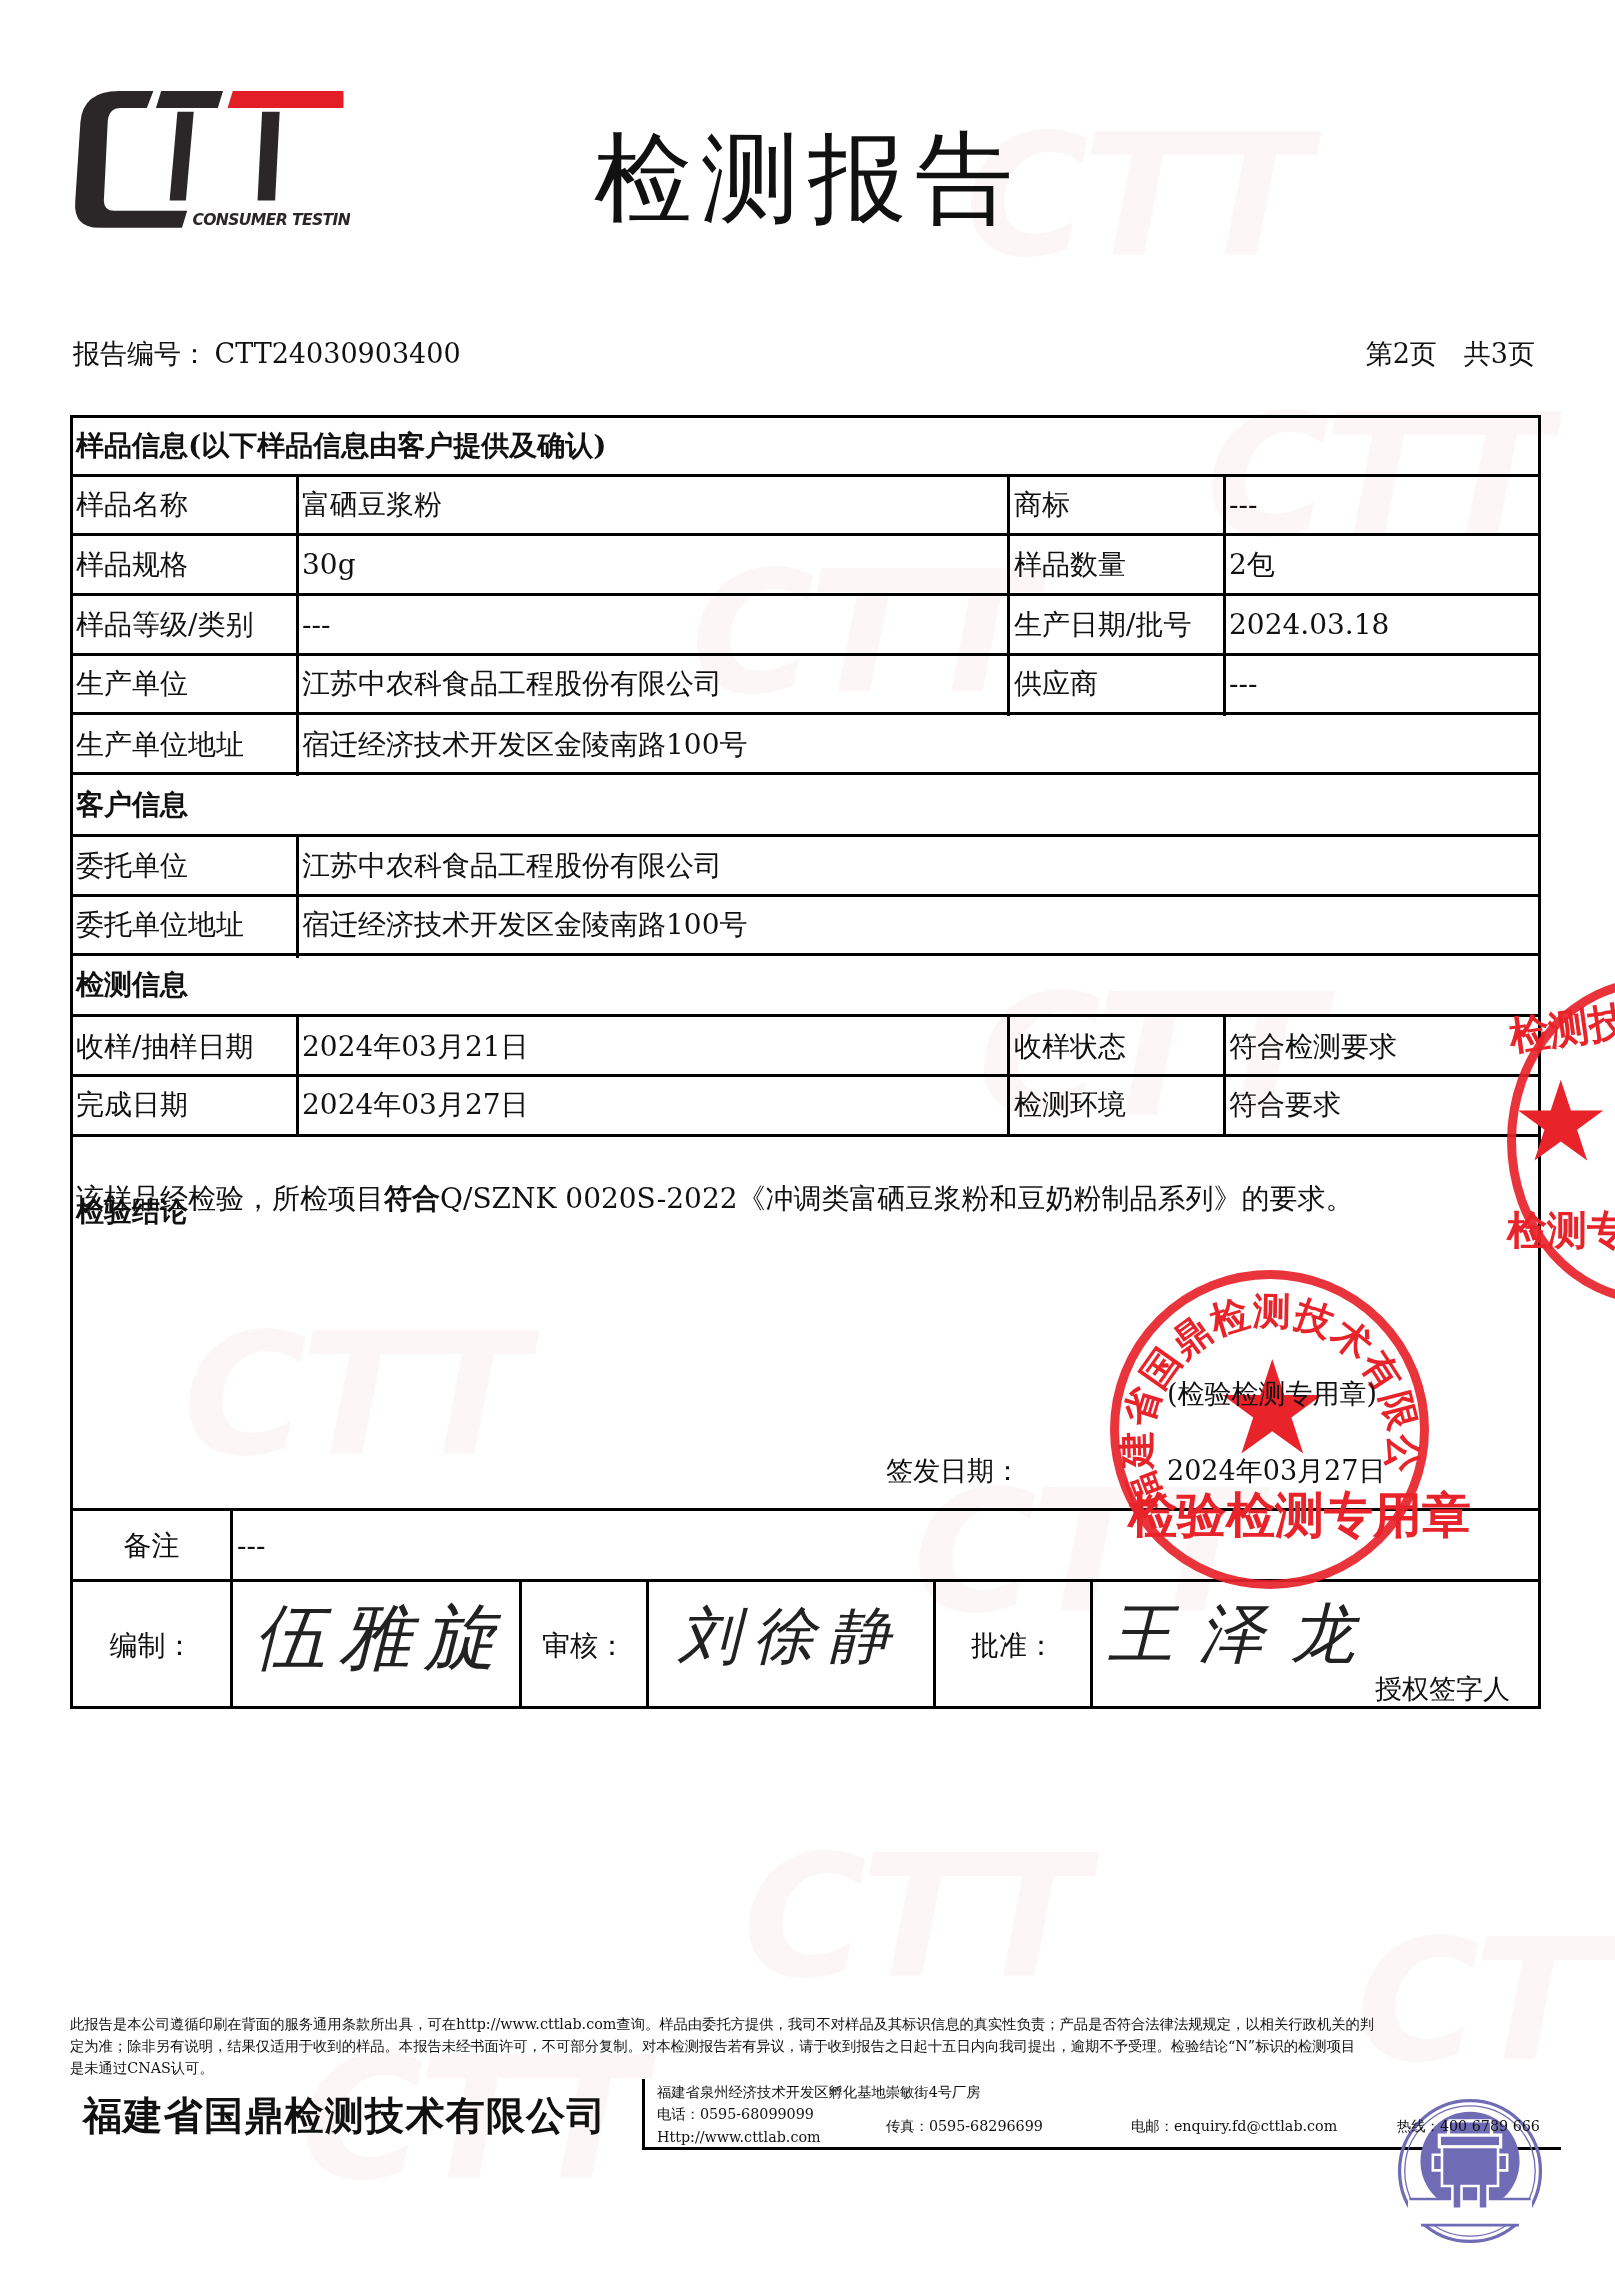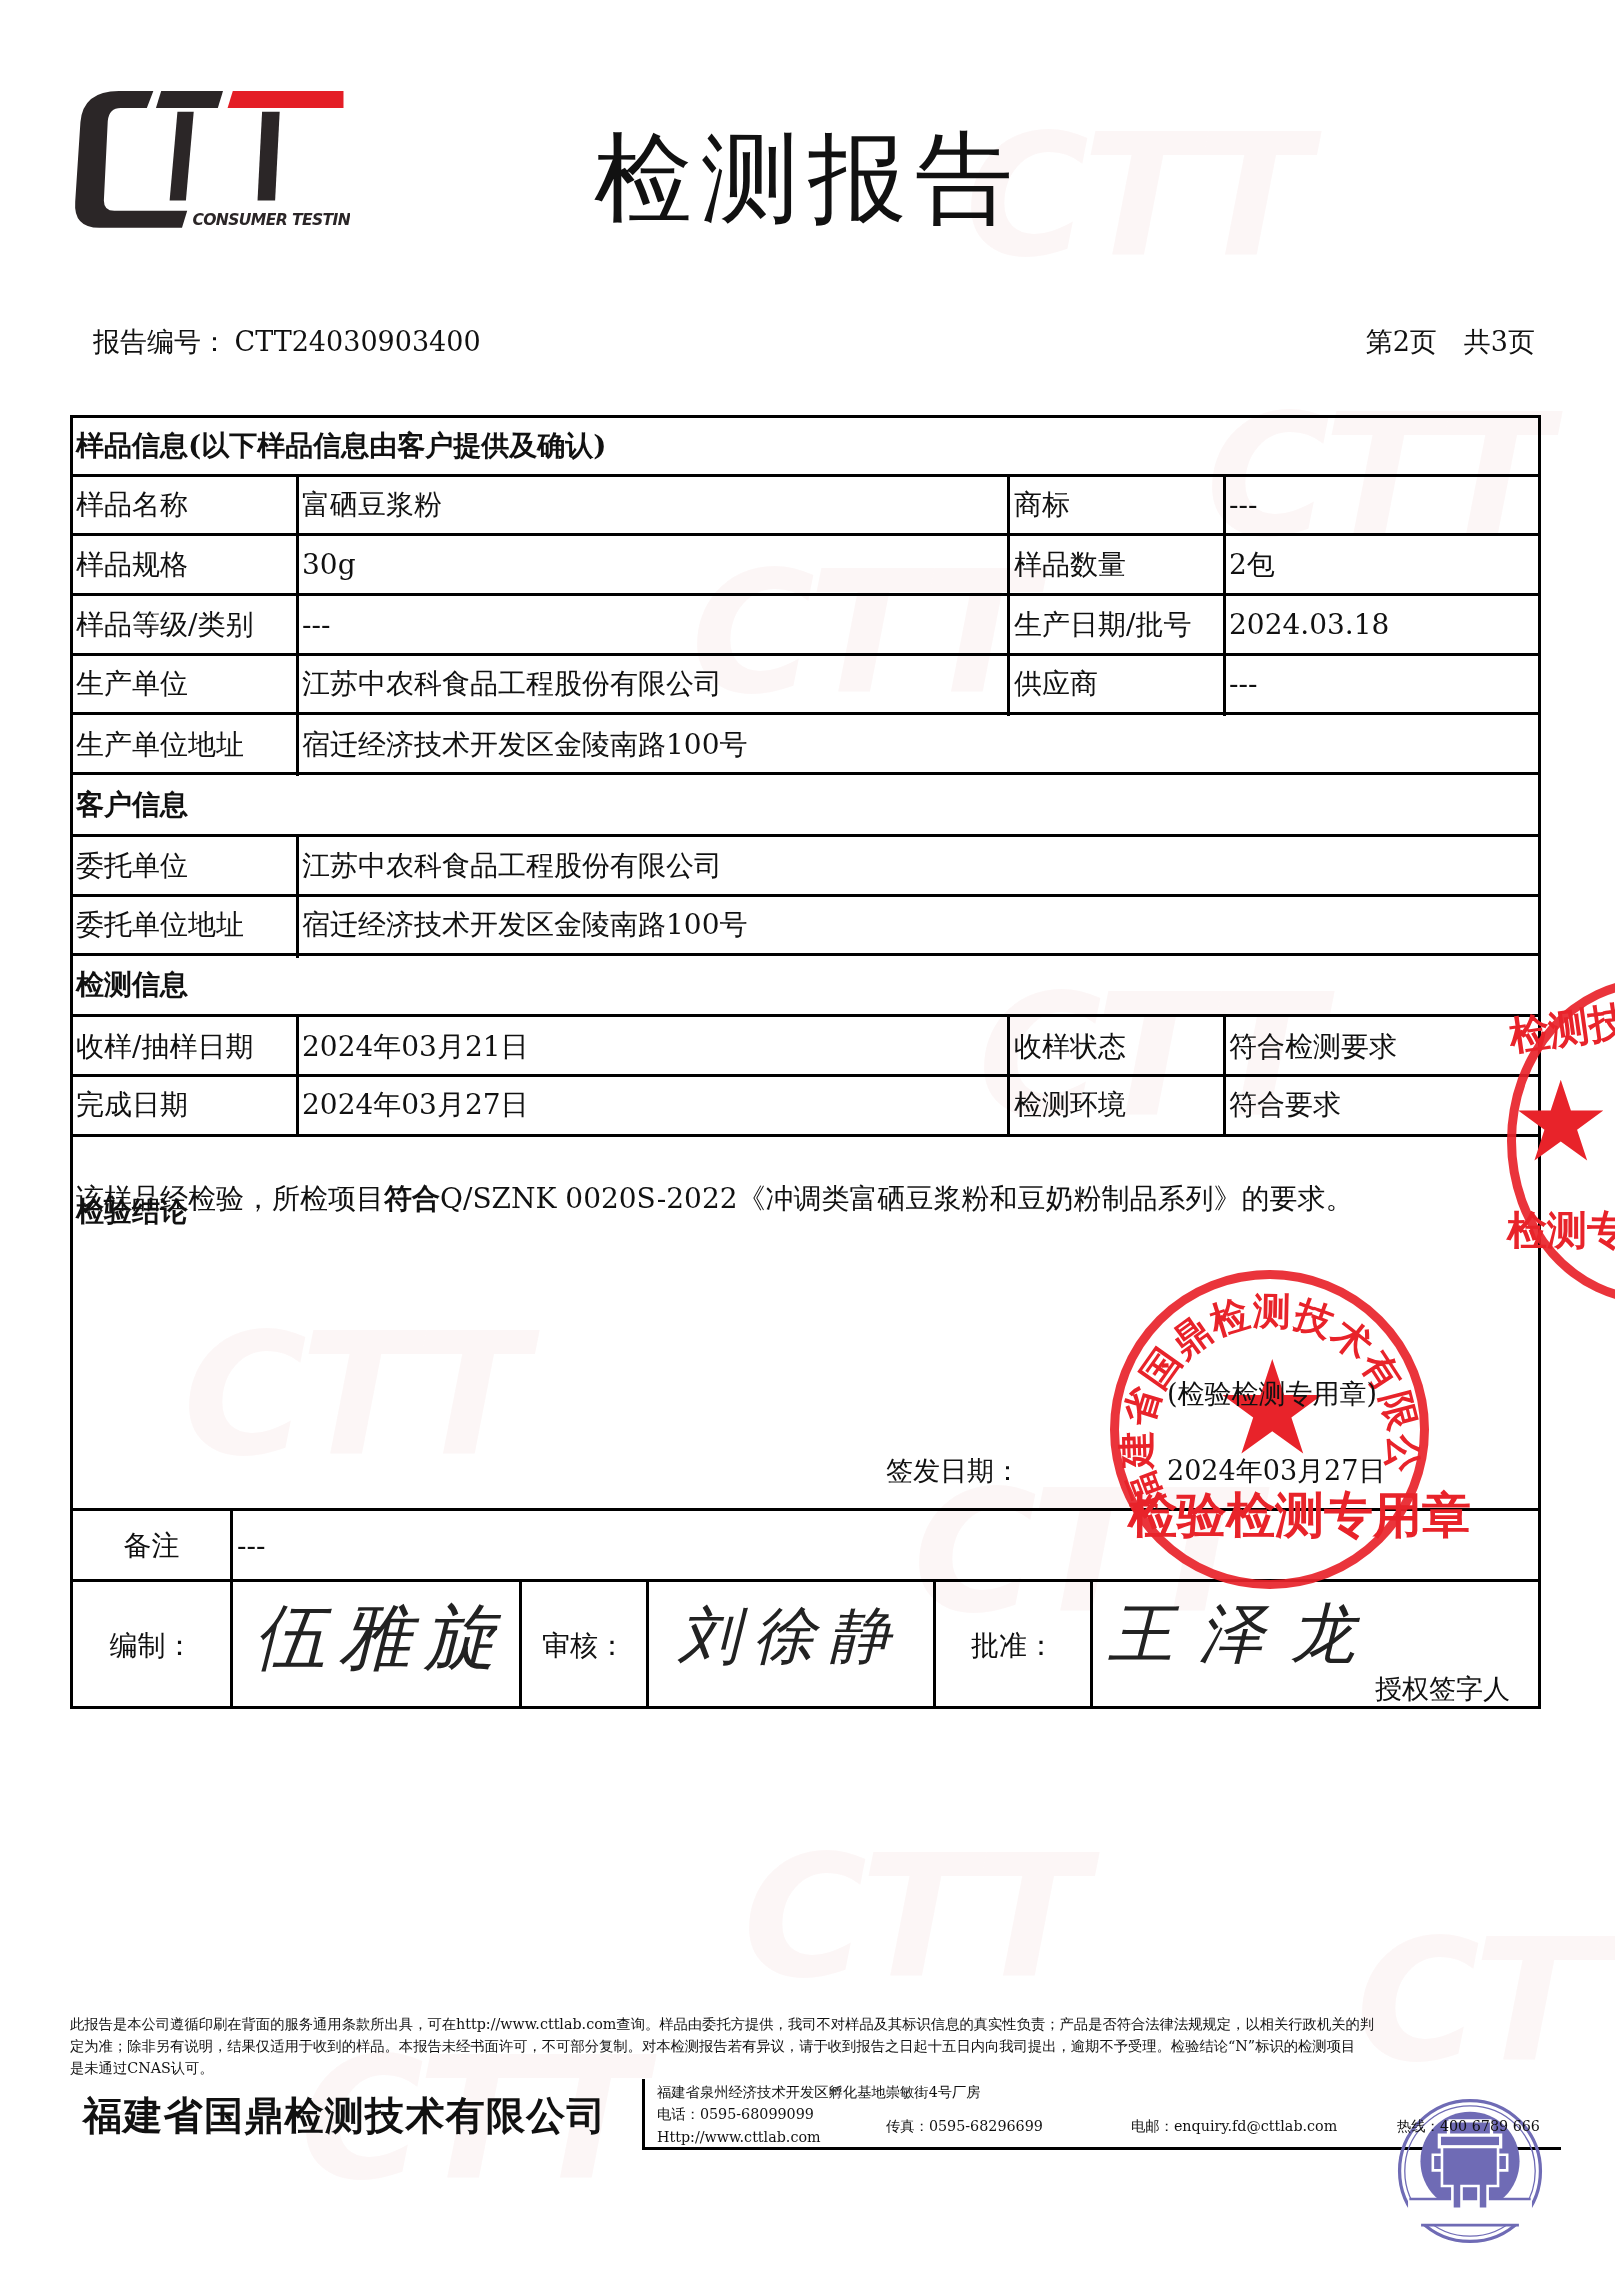--- a/index.html
+++ b/index.html
@@ -6,21 +6,21 @@
   body { width:1616px; height:2284px; position:relative; overflow:hidden;
          font-family:"DejaVu Serif","Liberation Serif",serif; color:#111; }
   .abs { position:absolute; }
   
   .wm { position:absolute; font-family:"DejaVu Sans","Liberation Sans",sans-serif; font-weight:bold;
         font-style:italic; font-size:169px; color:#b91c1c; opacity:0.035; letter-spacing:-6.5px; pointer-events:none; }
   
   .logo { left:70px; top:91px; width:280px; height:140px; }
   .title { left:0; width:1616px; top:130px; text-align:center; font-size:98px; letter-spacing:9px;
            font-family:Liberation Serif, serif; line-height:1; }
-  .meta { top:324px; font-size:27px;margin-left:20px; }
+  .meta { top:336px; font-size:27px; }
   
   .tbl { position:absolute; left:70px; top:415px; width:1471px; height:1294px; border:3.3px solid #000; box-sizing:border-box; }
   .hl { position:absolute; height:3.3px; background:#000; }
   .vl { position:absolute; width:3.3px; background:#000; }
   .cell { position:absolute; font-size:28px; line-height:1; display:flex; align-items:center; white-space:nowrap; }
   .sec { font-weight:bold; }
   .stamp { position:absolute; border-radius:50%; border:9px solid #e8232a; box-sizing:border-box; opacity:0.92; }
   .stamp-star { position:absolute; color:#e8232a; line-height:1; }
   .stamp-text { position:absolute; color:#e8232a; font-weight:bold; font-family:"DejaVu Sans","Liberation Sans",sans-serif; white-space:nowrap; }
   .sig { position:absolute; font-family:"DejaVu Serif","Liberation Serif",serif; font-style:italic; font-size:72px; color:#222; letter-spacing:13px; }

